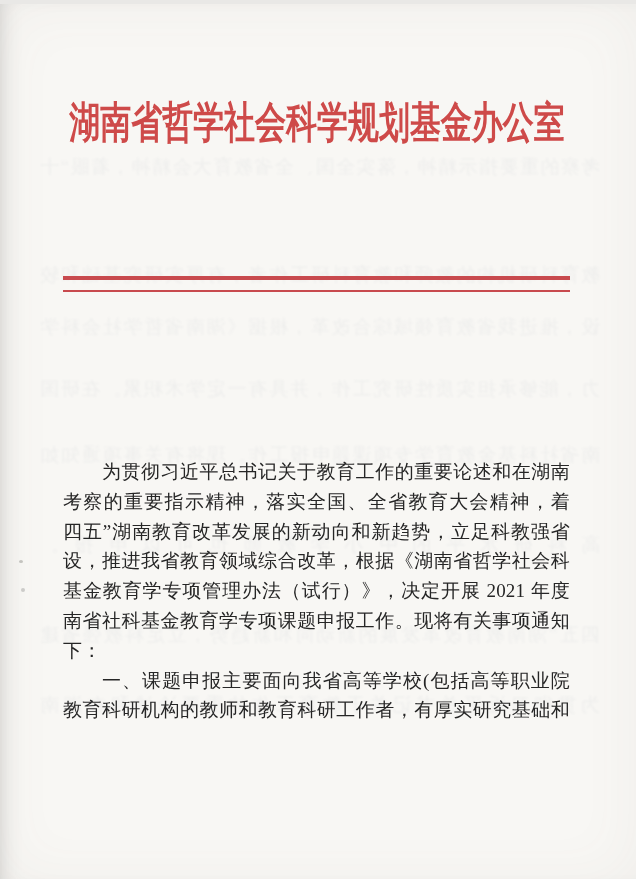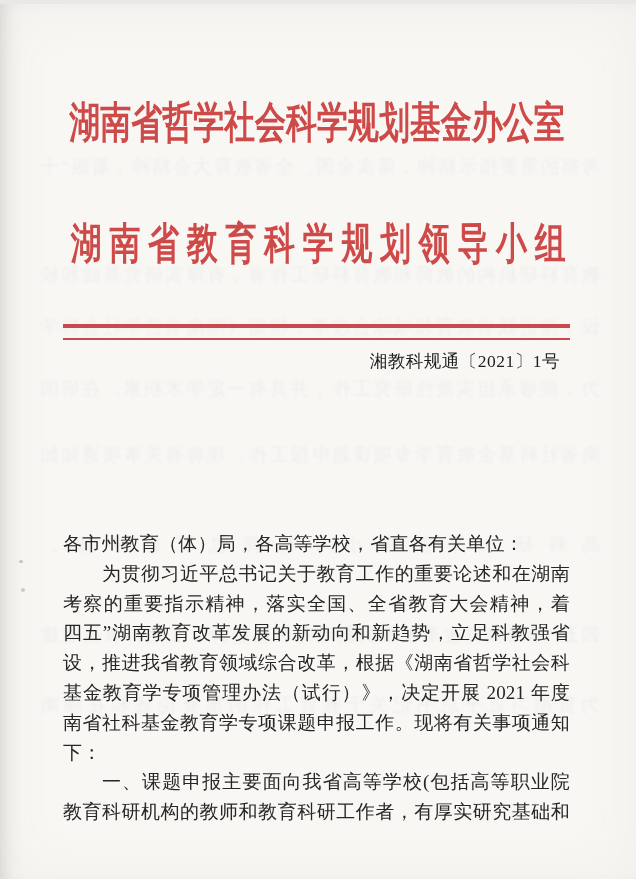--- a/index.html
+++ b/index.html
@@ -82,34 +82,29 @@
     <div class="bleed-row" style="top:372px">力，能够承担实质性研究工作，并具有一定学术积累。在研国</div>
     <div class="bleed-row" style="top:438px">南省社科基金教育学专项课题申报工作。现将有关事项通知如</div>
     <div class="bleed-row" style="top:528px">高科研水平的中小学教师也可以申报。</div>
     <div class="bleed-row" style="top:618px">四五”湖南教育改革发展的新动向和新趋势，立足科教强省建</div>
     <div class="bleed-row" style="top:688px">为贯彻习近平总书记关于教育工作的重要论述和在湖南</div>
   </div>
 
   <div class="letterhead-line lh-1 fg">
     <span class="lh-inner">湖南省哲学社会科学规划基金办公室</span>
   </div>
-  <div class="letterhead-line lh-2 fg">
-    <span class="lh-inner">湖南省教育科学规划领导小组</span>
-  </div>
 
   <div class="rule rule-thick fg"></div>
   <div class="rule rule-thin fg"></div>
 
-  <div class="doc-number fg">湘教科规通〔2021〕1号</div>
 
   <div class="title-block fg">
   </div>
 
   <div class="body-block fg">
-    <div class="body-line">各市州教育（体）局，各高等学校，省直各有关单位：</div>
     <div class="body-line indent stretch">为贯彻习近平总书记关于教育工作的重要论述和在湖南</div>
     <div class="body-line stretch">考察的重要指示精神，落实全国、全省教育大会精神，着眼“十</div>
     <div class="body-line stretch">四五”湖南教育改革发展的新动向和新趋势，立足科教强省建</div>
     <div class="body-line stretch">设，推进我省教育领域综合改革，根据《湖南省哲学社会科学</div>
     <div class="body-line stretch">基金教育学专项管理办法（试行）》，决定开展 2021 年度湖</div>
     <div class="body-line stretch">南省社科基金教育学专项课题申报工作。现将有关事项通知如</div>
     <div class="body-line">下：</div>
     <div class="body-line indent stretch">一、课题申报主要面向我省高等学校(包括高等职业院校)、</div>
     <div class="body-line stretch">教育科研机构的教师和教育科研工作者，有厚实研究基础和较</div>
 

